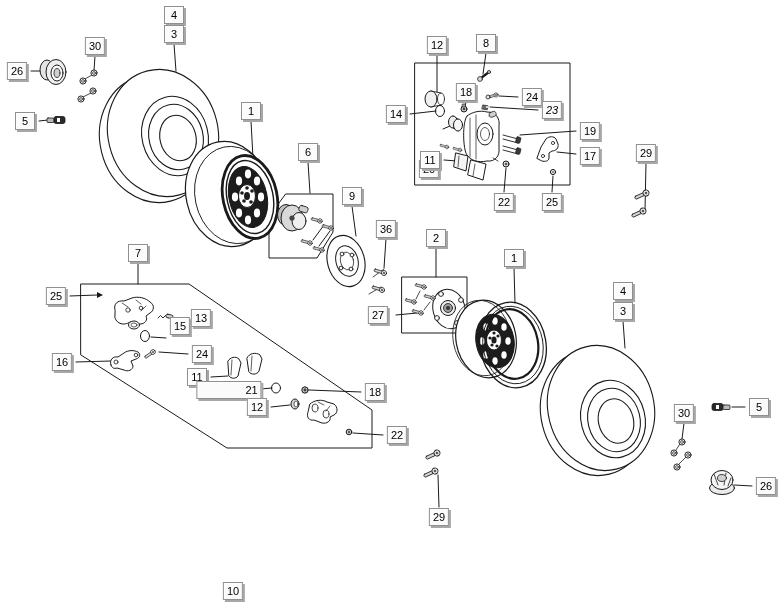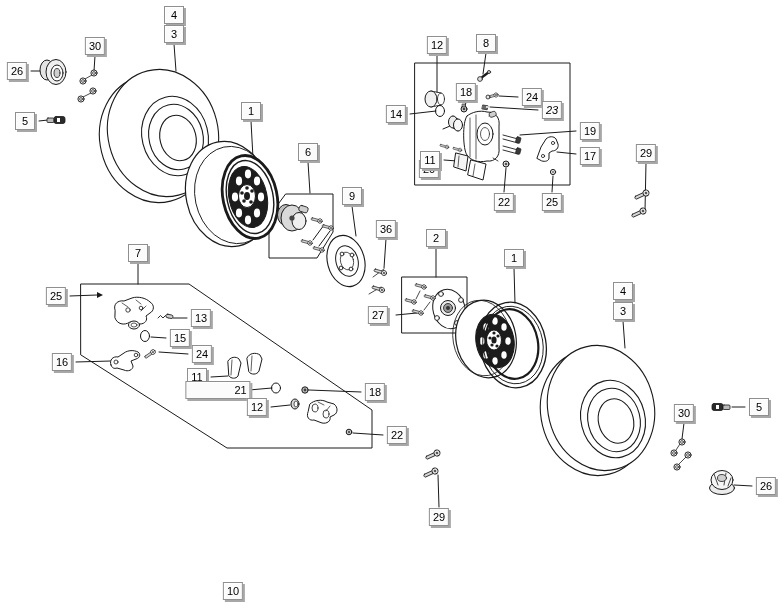--- a/index.html
+++ b/index.html
@@ -419,24 +419,24 @@
       <div class="callout" style="left: 378px; top: 315px;">27</div>
       <div class="callout" style="left: 514px; top: 258px;">1</div>
       <div class="callout" style="left: 623px; top: 291px;">4</div>
       <div class="callout" style="left: 623px; top: 311px;">3</div>
       <div class="callout" style="left: 684px; top: 413px;">30</div>
       <div class="callout" style="left: 759px; top: 407px;">5</div>
       <div class="callout" style="left: 766px; top: 486px;">26</div>
       <div class="callout" style="left: 138px; top: 253px;">7</div>
       <div class="callout" style="left: 56px; top: 296px;">25</div>
       <div class="callout" style="left: 201px; top: 318px;">13</div>
-      <div class="callout" style="left: 180px; top: 338px;">15</div>
+      <div class="callout" style="left: 180px; top: 326px;">15</div>
       <div class="callout" style="left: 62px; top: 362px;">16</div>
       <div class="callout" style="left: 202px; top: 354px;">24</div>
       <div class="callout" style="left: 197px; top: 377px;">11</div>
-      <div class="callout" style="left: 218px; top: 390px; padding-left: 48px;">21</div>
+      <div class="callout" style="left: 229px; top: 390px; padding-left: 48px;">21</div>
       <div class="callout" style="left: 257px; top: 407px;">12</div>
       <div class="callout" style="left: 375px; top: 392px;">18</div>
       <div class="callout" style="left: 397px; top: 435px;">22</div>
       <div class="callout" style="left: 439px; top: 517px;">29</div>
       <div class="callout" style="left: 233px; top: 591px;">10</div>
     </div>
 </div>
 
 </body></html>

